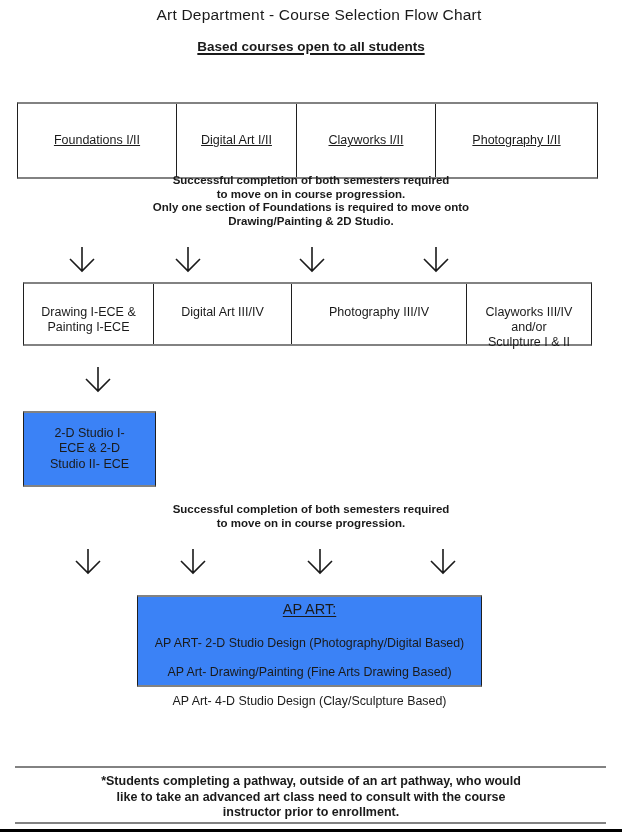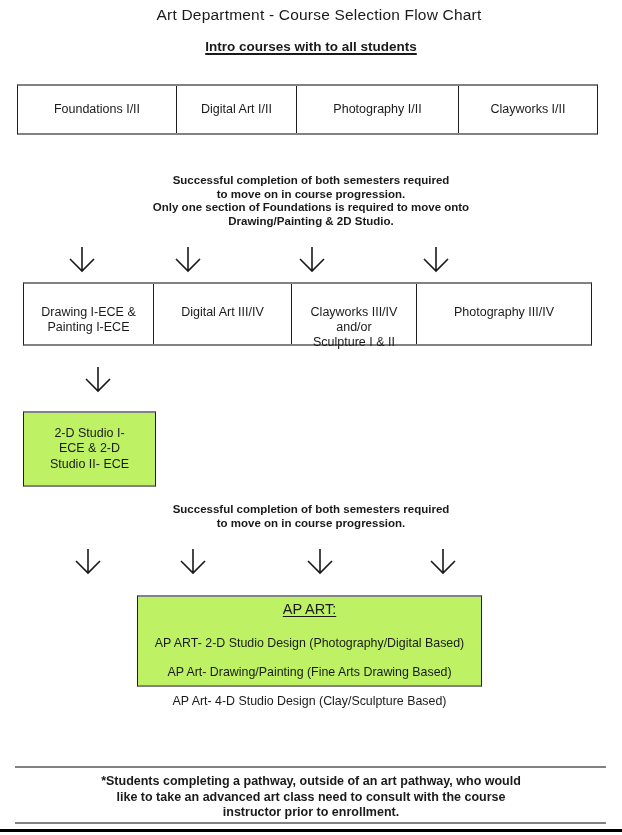--- a/index.html
+++ b/index.html
@@ -52,21 +52,21 @@
     justify-content: center;
     text-align: center;
     font-size: 12.5px;
     line-height: 15px;
     white-space: pre-line;
     padding: 2px 4px;
   }
   .trow .cell + .cell {
     border-left: 1.5px solid #1f1f1f;
   }
-  .row1 { left: 17px;  top: 84px;  width: 581px; height: 51px; }
+  .row1 { left: 17px;  top: 102px;  width: 581px; height: 77px; text-decoration: underline; }
   .row1 .cell { align-items: center; }
   .row2 { left: 23px;  top: 282px; width: 569px; height: 64px; }
   .row2 .cell { align-items: flex-start; padding-top: 21px; }
 
   .note {
     position: absolute;
     left: 0;
     width: 100%;
     text-align: center;
     font-size: 11.5px;
@@ -84,21 +84,21 @@
   }
   .arrow svg { display: block; }
 
   .box {
     position: absolute;
     box-sizing: border-box;
     border-top: 2px solid #828282;
     border-bottom: 2px solid #828282;
     border-left: 1.5px solid #1f1f1f;
     border-right: 1.5px solid #1f1f1f;
-    background: #bef264;
+    background: #3b82f6;
   }
   .studio-box {
     left: 23px; top: 411px; width: 133px; height: 76px;
     display: flex; align-items: center; justify-content: center;
     text-align: center;
     font-size: 12.5px;
     line-height: 15.5px;
     white-space: pre-line;
   }
   .ap-box {
@@ -147,27 +147,27 @@
     height: 3px;
     background: #000000;
   }
 </style>
 </head>
 <body>
 
 <div class="page">
 
   <div class="title">Art Department - Course Selection Flow Chart</div>
-  <div class="subtitle">Intro courses with to all students</div>
+  <div class="subtitle">Based courses open to all students</div>
 
   <div class="trow row1">
     <div class="cell" style="width:158px">Foundations I/II</div>
     <div class="cell" style="width:120px">Digital Art I/II</div>
+    <div class="cell" style="flex:1">Clayworks I/II</div>
     <div class="cell" style="width:162px">Photography I/II</div>
-    <div class="cell" style="flex:1">Clayworks I/II</div>
   </div>
 
   <div class="note note1">Successful completion of both semesters required
 to move on in course progression.
 Only one section of Foundations is required to move onto
 Drawing/Painting &amp; 2D Studio.</div>
 
   <div class="arrow" style="left:69px; top:246px">
     <svg viewBox="0 0 26 27" width="26" height="27">
         <path d="M13 1 L13 24.5 M1 13 L13 25 L25 13" fill="none" stroke="#1a1a1a" stroke-width="1.6"></path>
@@ -186,24 +186,24 @@
   <div class="arrow" style="left:423px; top:246px">
     <svg viewBox="0 0 26 27" width="26" height="27">
         <path d="M13 1 L13 24.5 M1 13 L13 25 L25 13" fill="none" stroke="#1a1a1a" stroke-width="1.6"></path>
       </svg>
   </div>
 
   <div class="trow row2">
     <div class="cell" style="width:129px">Drawing I-ECE &amp;
 Painting I-ECE</div>
     <div class="cell" style="width:138px">Digital Art III/IV</div>
+    <div class="cell" style="width:175px">Photography III/IV</div>
     <div class="cell" style="flex:1">Clayworks III/IV
 and/or
 Sculpture I &amp; II</div>
-    <div class="cell" style="width:175px">Photography III/IV</div>
   </div>
 
   <div class="arrow" style="left:85px; top:366px">
     <svg viewBox="0 0 26 27" width="26" height="27">
         <path d="M13 1 L13 24.5 M1 13 L13 25 L25 13" fill="none" stroke="#1a1a1a" stroke-width="1.6"></path>
       </svg>
   </div>
 
   <div class="box studio-box">2-D Studio I-
 ECE &amp; 2-D

